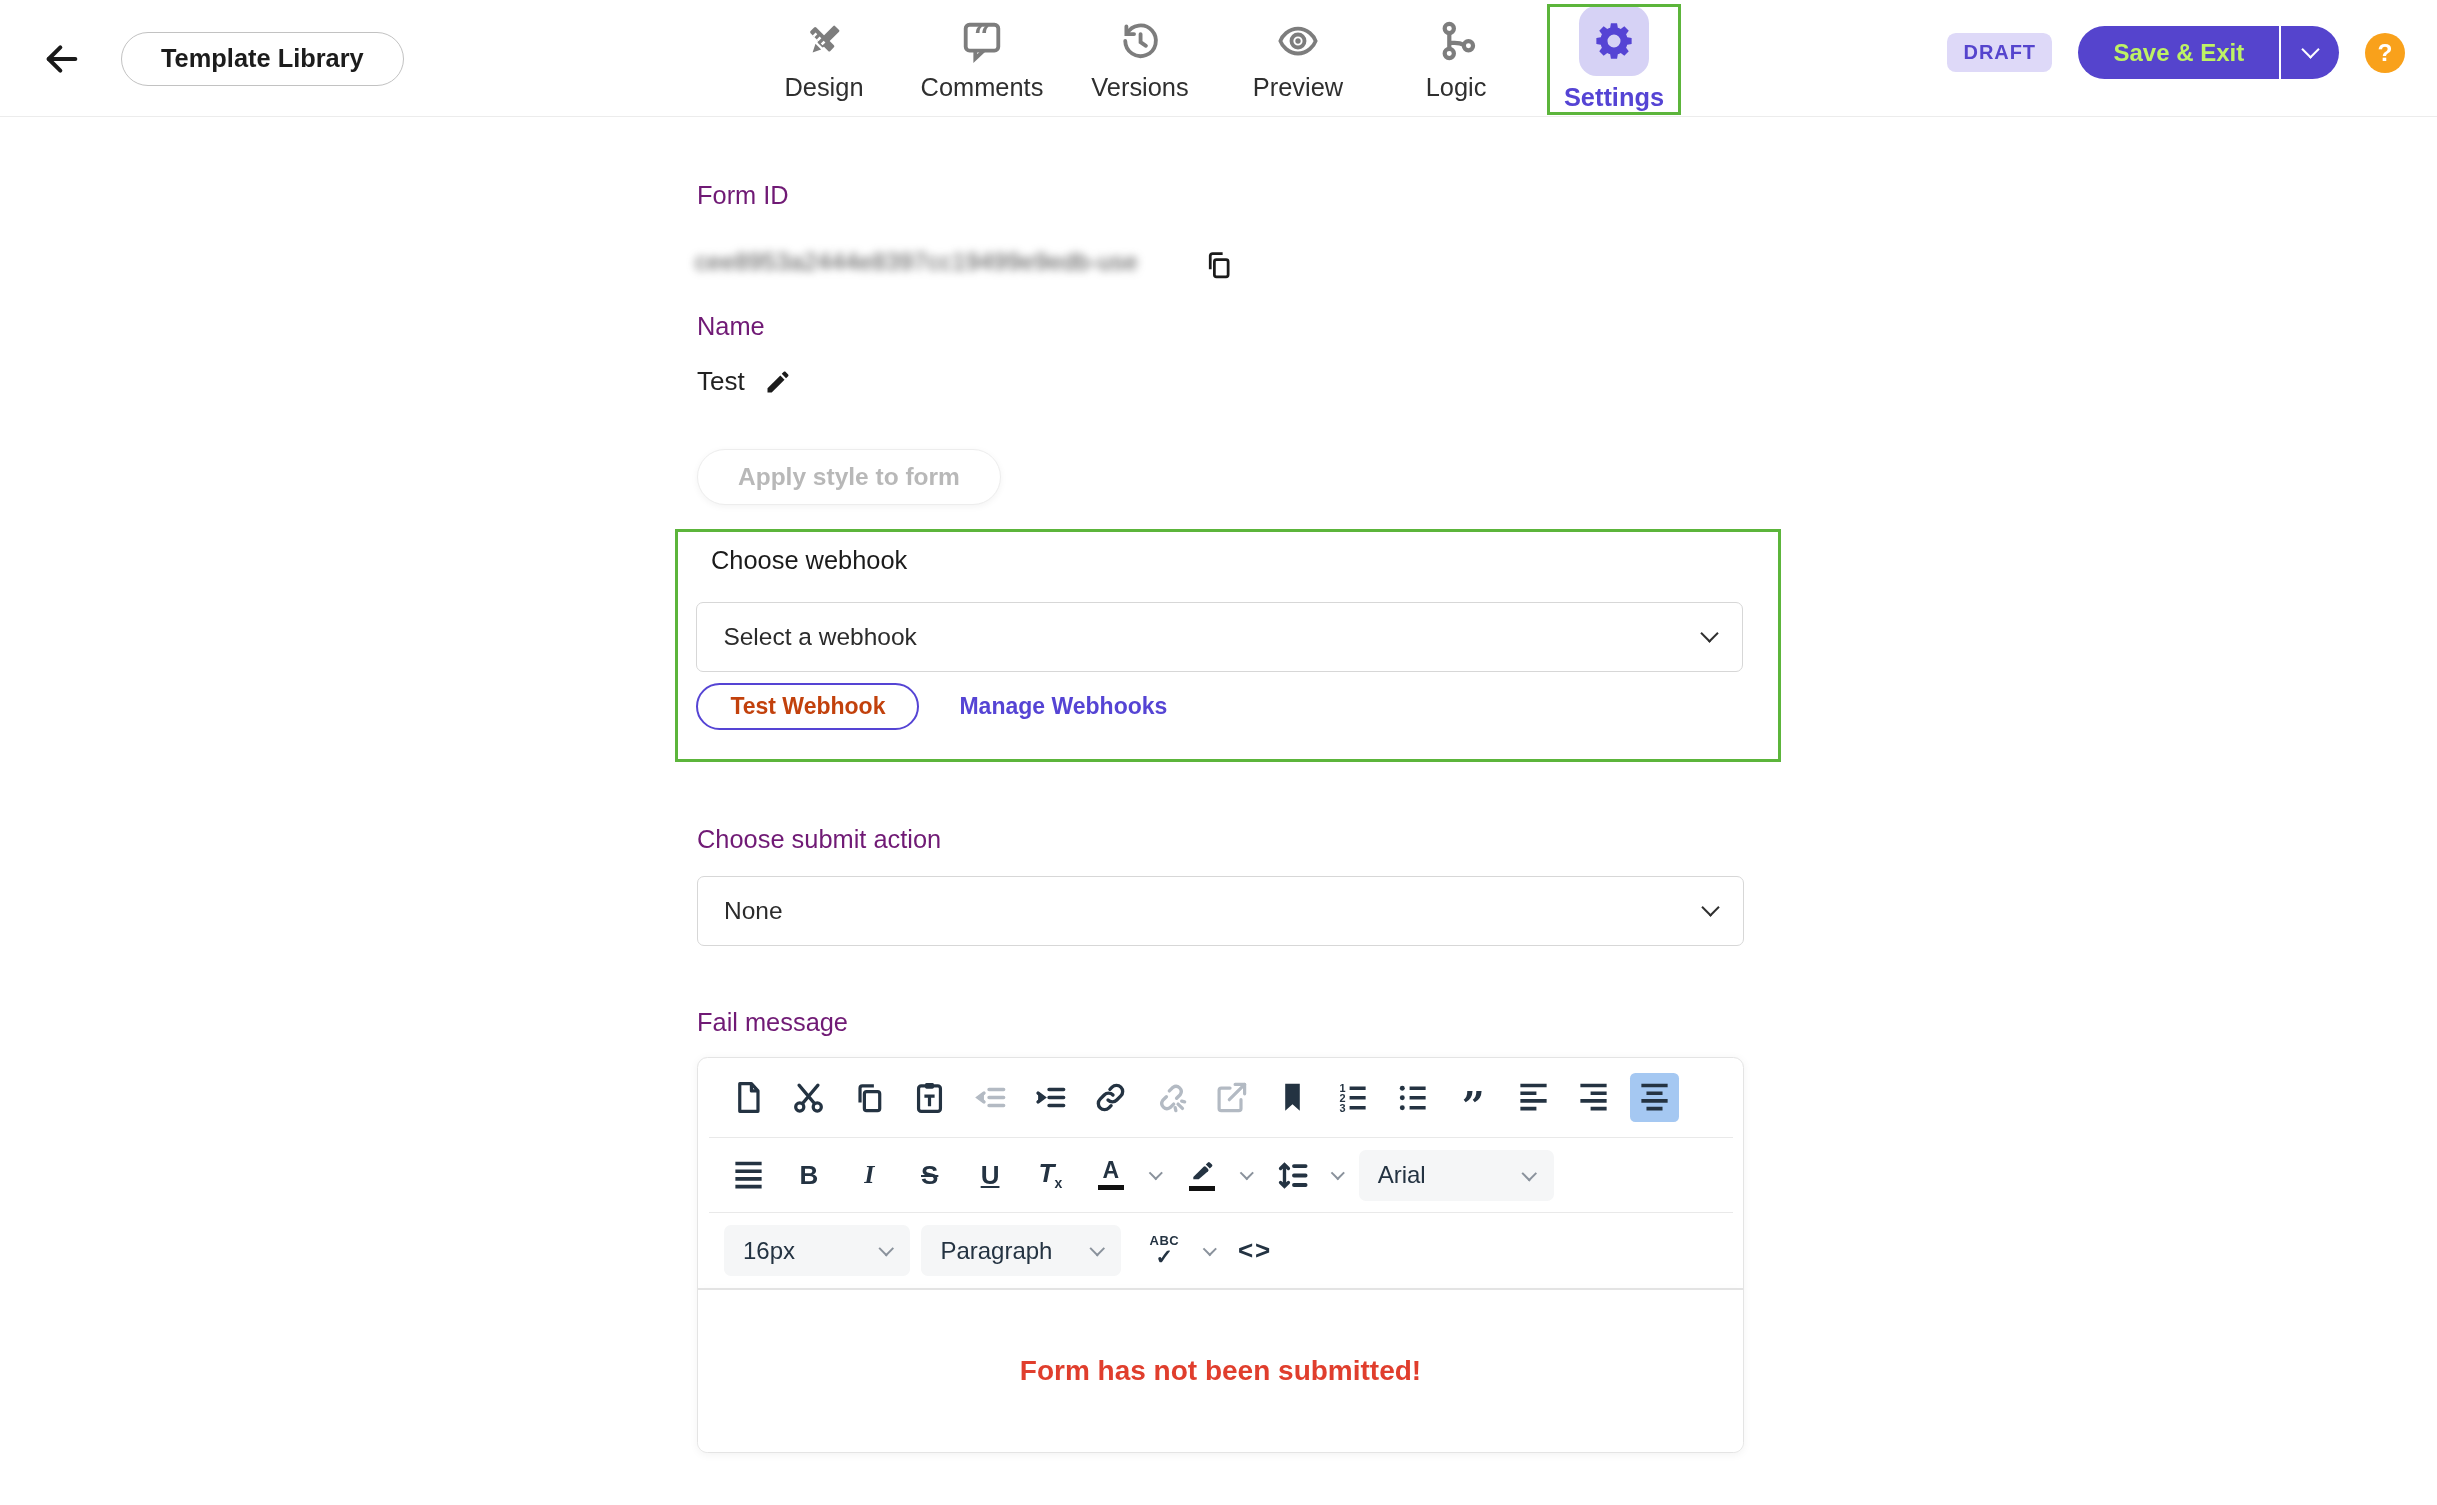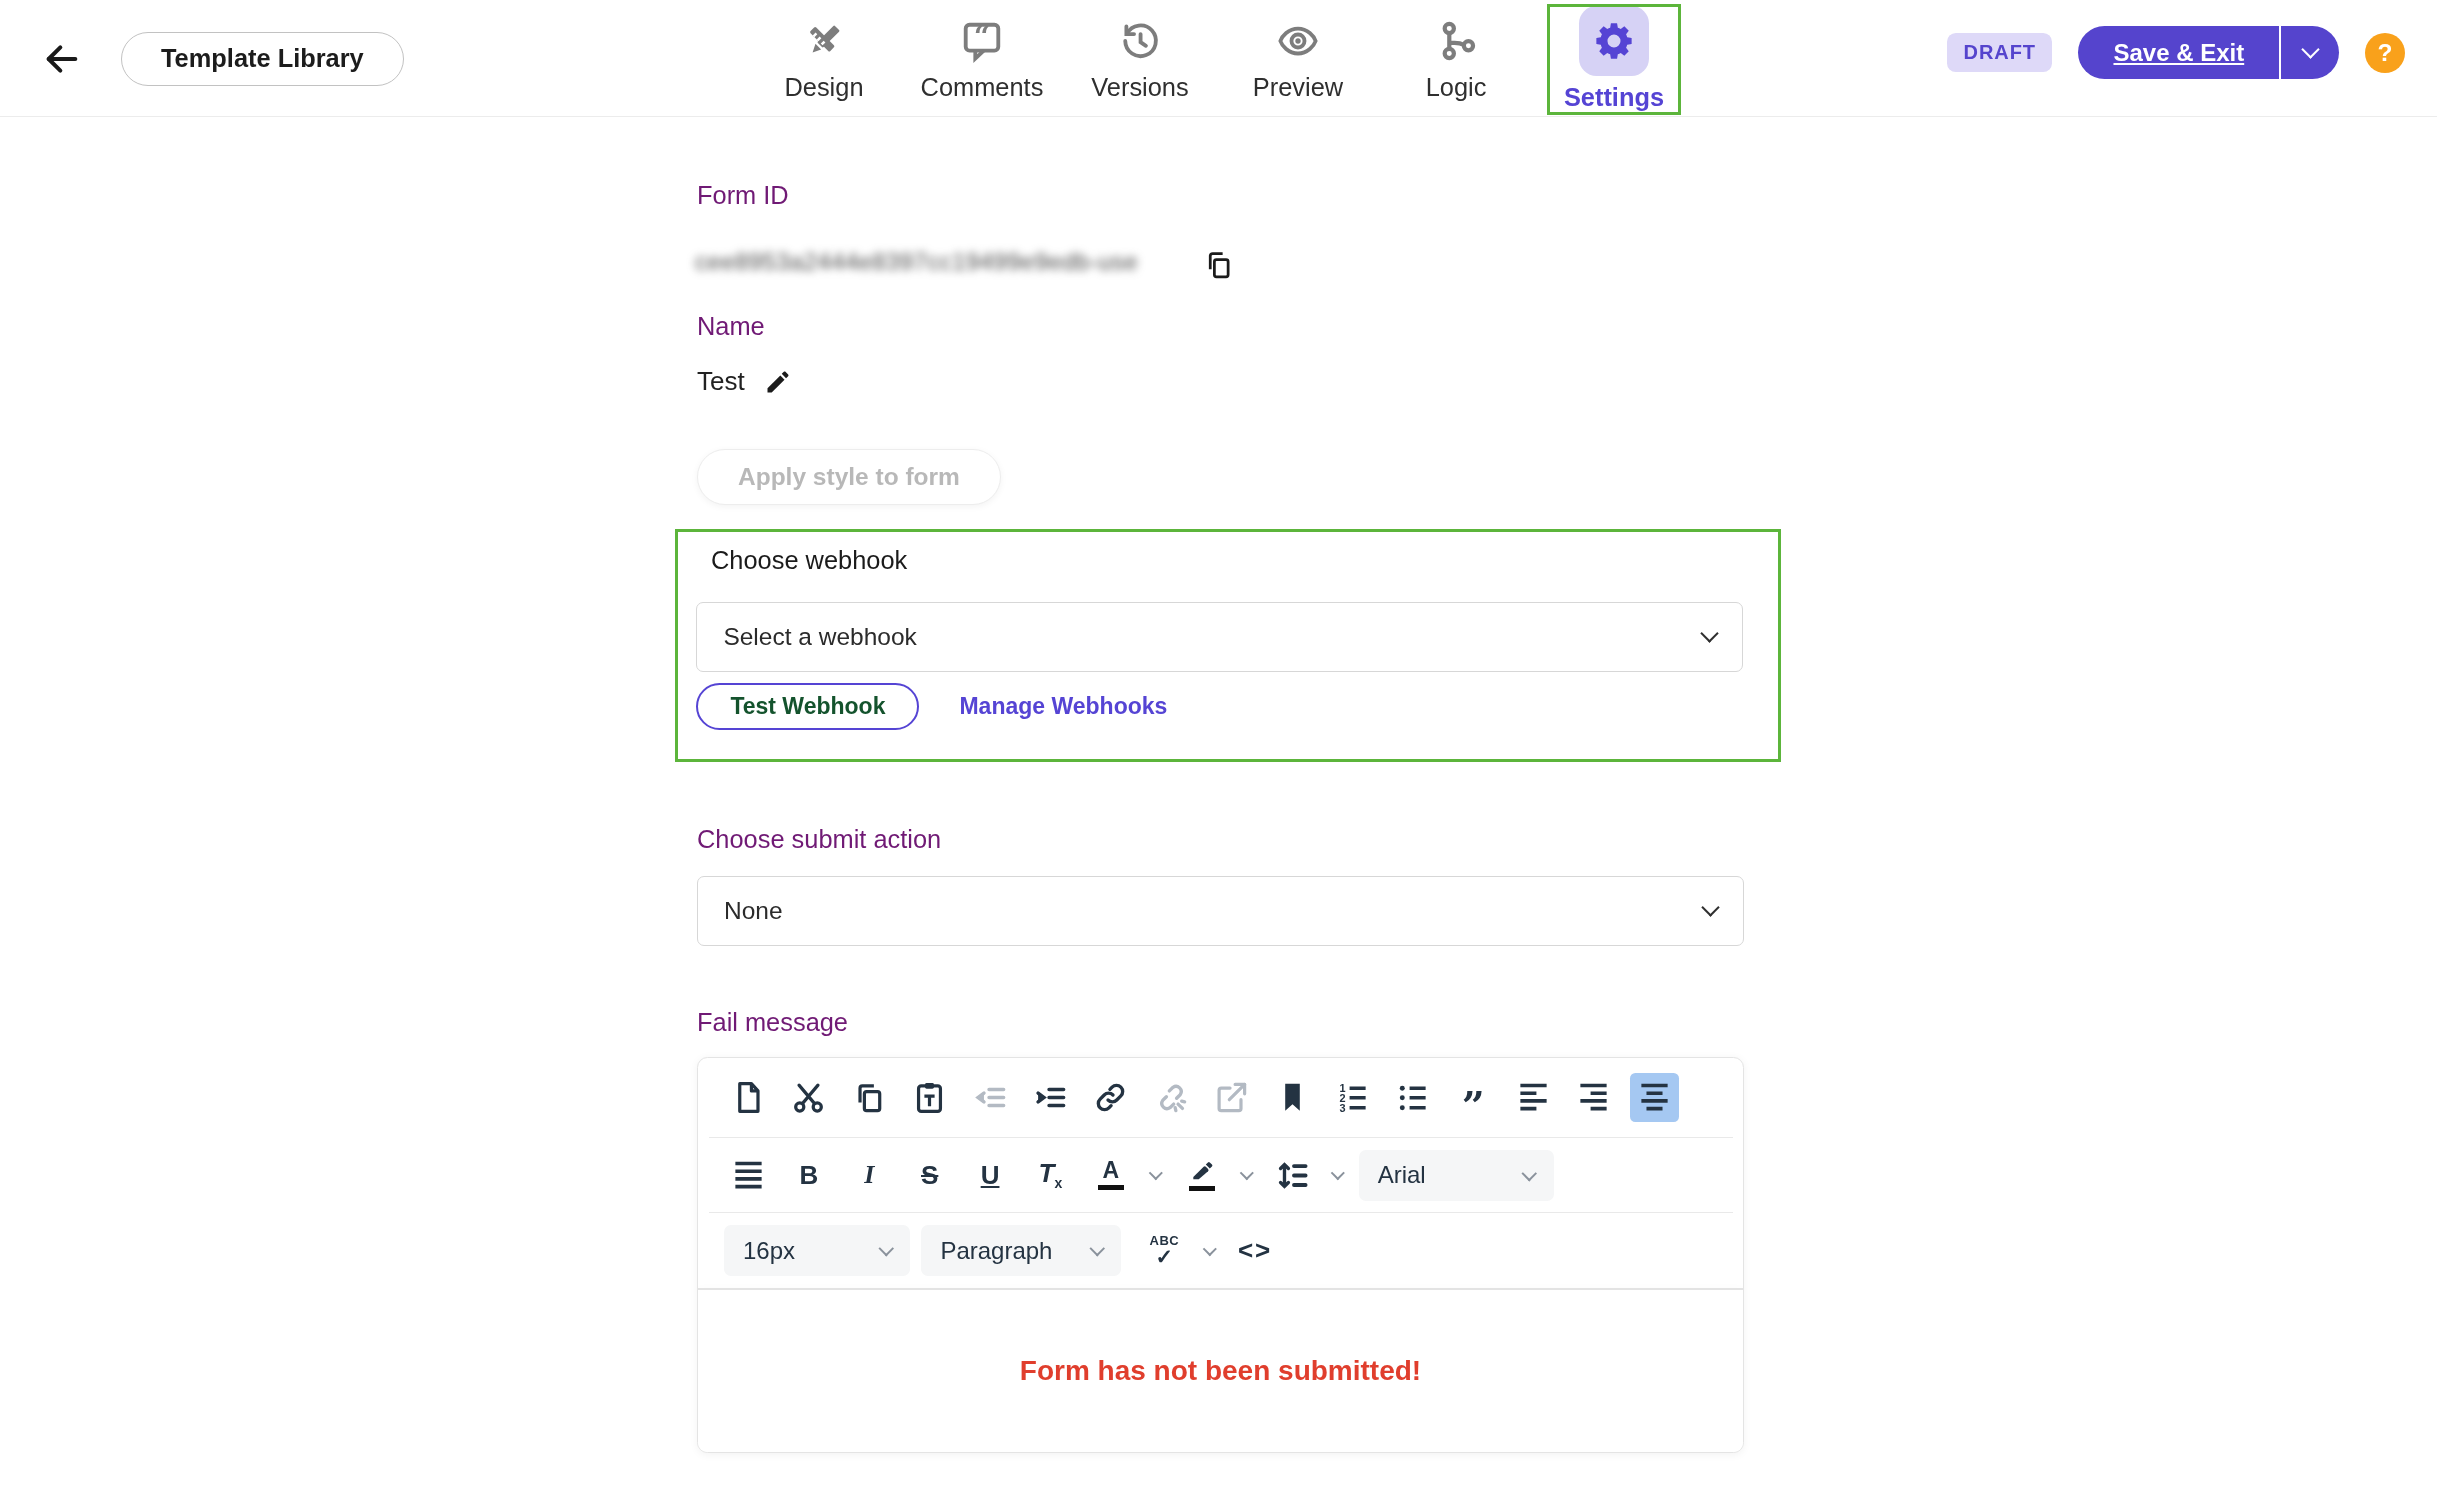--- a/index.html
+++ b/index.html
@@ -23,21 +23,21 @@
   .tab.active .tab-label { color:#5544d4; font-weight:700; }
   .gear-chip { width:70px; height:70px; border-radius:17.5px; background:#d6d2f5; display:flex;
                align-items:center; justify-content:center; }
   .green-frame { position:absolute; left:12.3px; right:12.3px; top:3.5px; bottom:1.8px;
                  border:3.5px solid #5cb53b; pointer-events:none; }
 
   .topbar-right { position:absolute; right:33px; top:0; height:105px; display:flex; align-items:center; gap:26px; }
   .draft-badge { background:#ded9f8; color:#5544cd; font-weight:700; font-size:20px; letter-spacing:0.9px;
                  padding:8px 16.6px; border-radius:8.8px; }
   .save-split { display:flex; height:53px; border-radius:27px; overflow:hidden; background:#5544cd;
-                color:#ffffff; align-items:stretch; cursor:pointer;text-decoration:underline; }
+                color:#bef264; align-items:stretch; cursor:pointer; }
   .save-main { padding:0 35px; font-size:24px; font-weight:700; display:flex; align-items:center; }
   .save-divider { width:1.8px; background:#ffffff; }
   .save-caret { width:58px; display:flex; align-items:center; justify-content:center; }
   .caret-down-white { width:13px; height:13px; border-right:2.6px solid #fff; border-bottom:2.6px solid #fff;
                       transform:rotate(45deg); margin-top:-5.3px; }
   .help-btn { width:40px; height:40px; border-radius:50%; background:#f9a11b; color:#fff; font-weight:700;
               font-size:24.5px; display:flex; align-items:center; justify-content:center; cursor:pointer; }
 
   
   .field-label { position:absolute; font-size:25.4px; font-weight:500; color:#701a75; }
@@ -55,21 +55,21 @@
   .webhook-box { position:absolute; left:675px; top:529px; width:1106px; height:233px;
                  border:3.5px solid #5cb53b; background:#fff; }
   .webhook-box .inner-label { position:absolute; left:33px; top:14px; font-size:25.4px; font-weight:500; }
   .select-box { height:70px; border:1.8px solid #d7d7d7; border-radius:7px; background:#fff;
                 display:flex; align-items:center; justify-content:space-between; padding:0 26px;
                 font-size:24.5px; color:#2b2b2b; cursor:pointer; }
   .sel-webhook { position:absolute; left:18.4px; top:70px; width:1047px; }
   .chev { width:13px; height:13px; border-right:2.6px solid #2f2f2f; border-bottom:2.6px solid #2f2f2f;
           transform:rotate(45deg); margin-top:-7px; }
   .webhook-actions { position:absolute; left:18.4px; top:151px; display:flex; align-items:center; }
-  .test-pill { height:47px; padding:0 32px; border:2.6px solid #5544d4; border-radius:24.5px; color:#14532d;
+  .test-pill { height:47px; padding:0 32px; border:2.6px solid #5544d4; border-radius:24.5px; color:#c2410c;
                font-weight:700; font-size:23px; display:flex; align-items:center; background:#fff; cursor:pointer; }
   .manage-link { margin-left:40px; color:#5544d4; font-weight:700; font-size:23px; cursor:pointer; }
 
   .sel-submit { position:absolute; left:697px; top:876px; width:1047px; }
 
   
   .editor-card { position:absolute; left:697px; top:1057px; width:1047px; height:396px;
                  border:1.8px solid #e4e4e4; border-radius:10.5px; background:#fff;
                  box-shadow:0 1.8px 8.8px rgba(0,0,0,.05); display:flex; flex-direction:column; overflow:hidden; }
   .tb-row { display:flex; align-items:center; padding:0 26px; gap:11.4px; }

